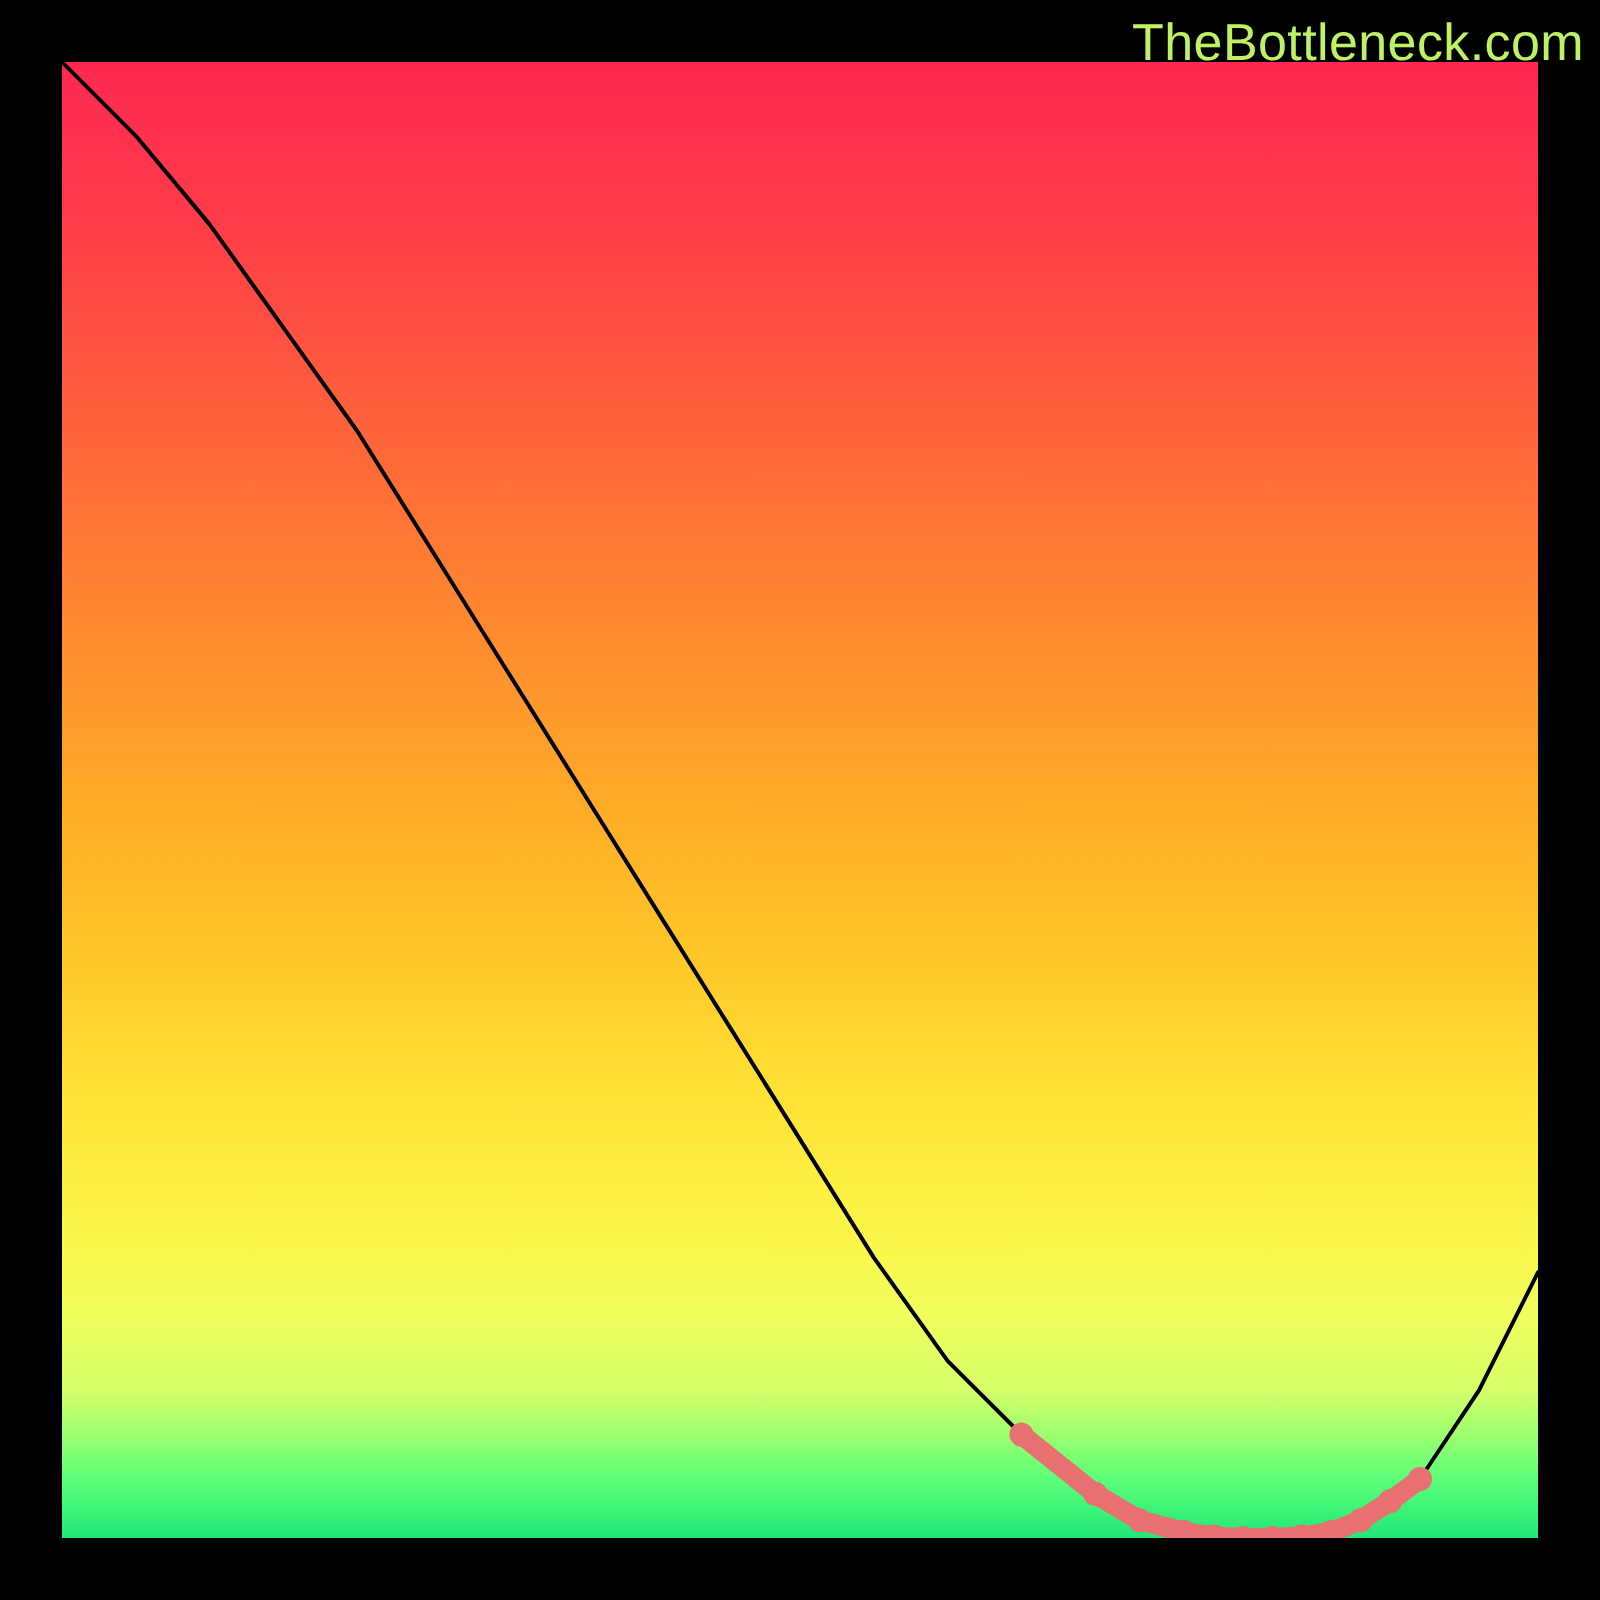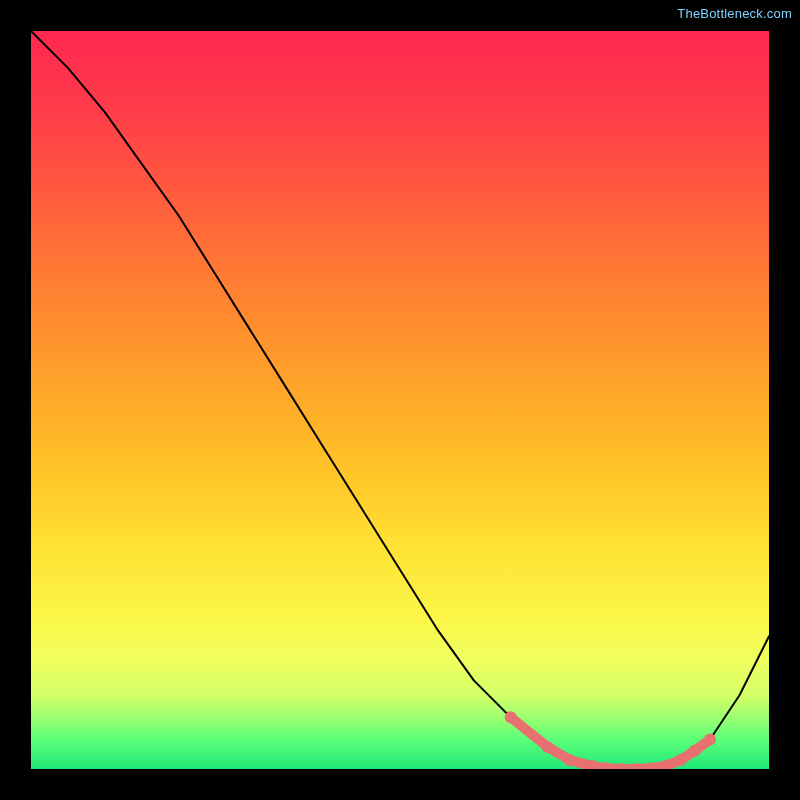--- a/index.html
+++ b/index.html
@@ -35,22 +35,22 @@
     position: absolute;
     left: 0; top: 0;
     width: 738px; height: 738px;
     pointer-events: none;
   }
   
   .watermark {
     position: absolute;
     top: 6px;
     right: 8px;
-    color: #7dd3fc;
-    font-size: 13px;
+    color: #bef264;
+    font-size: 26px;
     font-weight: 500;
     letter-spacing: 0.2px;
   }
 </style>
 </head>
 <body>
 
 <div class="plot-area">
   <svg class="curve" viewBox="0 0 738 738">
     <g>

